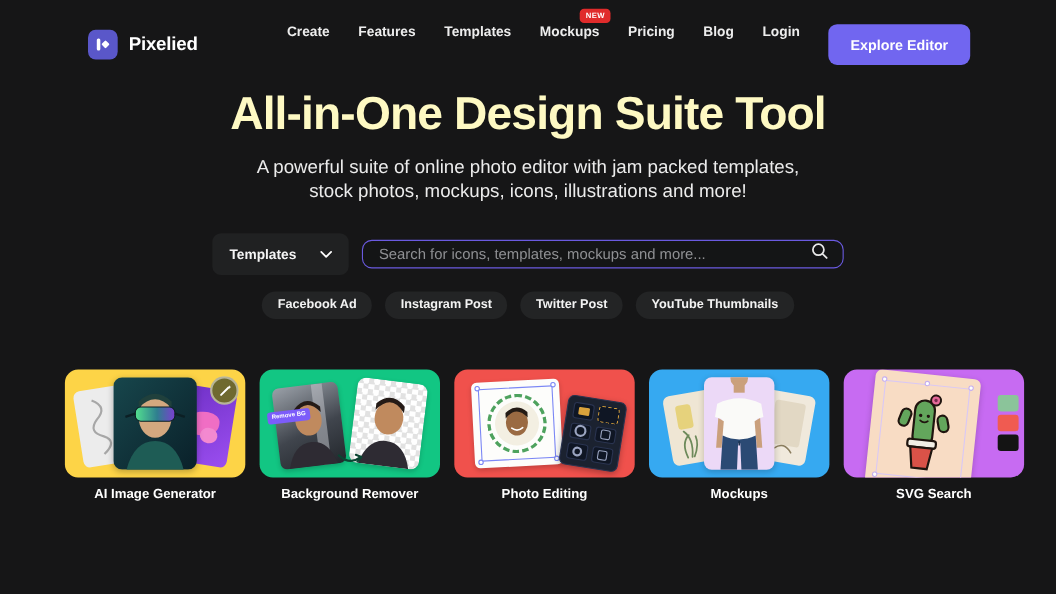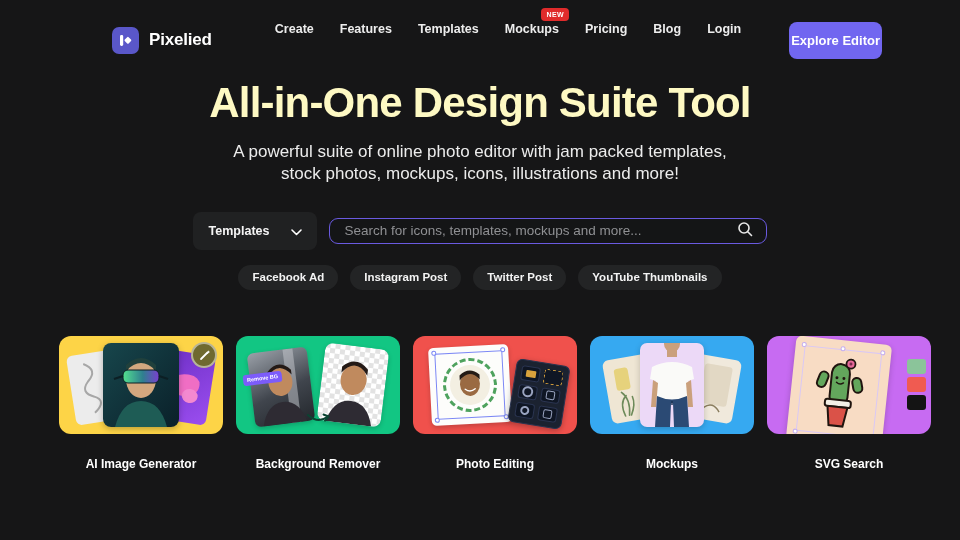--- a/index.html
+++ b/index.html
@@ -6,27 +6,27 @@
   html,body { width:960px; height:540px; overflow:hidden; }
   body {
     background:#161617;
     font-family:"Liberation Sans", sans-serif;
     color:#fff;
     position:relative;
   }
 
   
   .header { height:80px; display:flex; align-items:center; padding:0 78px 0 80px; }
-  .logo { display:flex; align-items:center; gap:10px; cursor:pointer;margin-left:32px; }
+  .logo { display:flex; align-items:center; gap:10px; cursor:pointer; }
   .logo-mark { width:27px; height:27px; border-radius:7px; background:#5a57c9; display:flex; align-items:center; justify-content:center; }
   .logo-name { font-size:17px; font-weight:700; color:#fff; letter-spacing:-0.2px; }
   .nav { margin-left:auto; display:flex; align-items:flex-start; gap:26px; }
   .nav-item { font-size:12.5px; font-weight:600; color:#ededed; position:relative; cursor:pointer; white-space:nowrap; }
   .badge-new { position:absolute; top:-14px; right:-10px; background:#e02b2b; color:#fff; font-size:7px; font-weight:700; padding:3px 5px; border-radius:4px; letter-spacing:0.4px; line-height:1; }
-  .cta-btn { margin-left:22px; background:#7166f0; color:#fff; border:none; font-family:inherit; font-size:13px; font-weight:700; padding:11px 2px; border-radius:8px; cursor:pointer; }
+  .cta-btn { background:#7166f0; color:#fff; border:none; font-family:inherit; font-size:13px; font-weight:700; padding:11px 20px; border-radius:8px; cursor:pointer; }
 
   
   .hero { text-align:center; }
   .hero-title { font-size:42px; line-height:46px; font-weight:800; letter-spacing:-0.8px; color:#fef9c3; }
   .hero-subtitle { margin:15px auto 0; width:532px; font-size:17px; line-height:22.4px; font-weight:500; color:#ececec; }
 
   
   .search-row { margin-top:26px; display:flex; justify-content:center; align-items:center; gap:12px; }
   .category-dd { height:38px; background:#202122; border-radius:8px; display:flex; align-items:center; gap:22px; padding:0 15px 0 16px; cursor:pointer; }
   .category-dd-label { font-size:12.5px; font-weight:700; color:#f5f5f5; }
@@ -35,21 +35,21 @@
   .search-input::placeholder { color:#8f9093; }
 
   
   .tags-row { margin-top:15px; display:flex; justify-content:center; gap:12px; }
   .tag { background:#232425; color:#f3f3f3; font-size:11.5px; font-weight:600; padding:7px 14px; border-radius:14px; line-height:1; cursor:pointer; white-space:nowrap; }
 
   
   .features-row { margin-top:46px; display:flex; gap:13px; padding-left:59px; }
   .feature { width:164px; flex:0 0 164px; cursor:pointer; }
   .feature-card { width:164px; height:98px; border-radius:12px; position:relative; overflow:hidden; }
-  .feature-label { margin-top:23px; text-align:center; font-size:12px; font-weight:600; color:#fff; }
+  .feature-label { margin-top:8px; text-align:center; font-size:12px; font-weight:600; color:#fff; }
 
   
   .c1-side { position:absolute; top:16px; width:54px; height:70px; border-radius:6px; }
   .c1-left { left:12px; background:#ececec; transform:rotate(-9deg); }
   .c1-right { right:12px; background:linear-gradient(140deg,#6d2fc4,#9b4ef0); transform:rotate(9deg); }
   .c1-blob { position:absolute; left:12px; top:22px; width:30px; height:22px; background:#f06ec4; border-radius:60% 40% 55% 45%; }
   .c1-blob2 { position:absolute; left:26px; top:36px; width:16px; height:14px; background:#f389d0; border-radius:50%; }
   .c1-main { position:absolute; left:50%; top:7px; transform:translateX(-50%); width:76px; height:84px; border-radius:8px; overflow:hidden; box-shadow:0 2px 6px rgba(0,0,0,.25); }
   .c1-badge { position:absolute; top:6px; right:6px; width:26px; height:26px; border-radius:50%; background:#6f6930; border:2px solid rgba(255,255,255,.5); display:flex; align-items:center; justify-content:center; }
 

